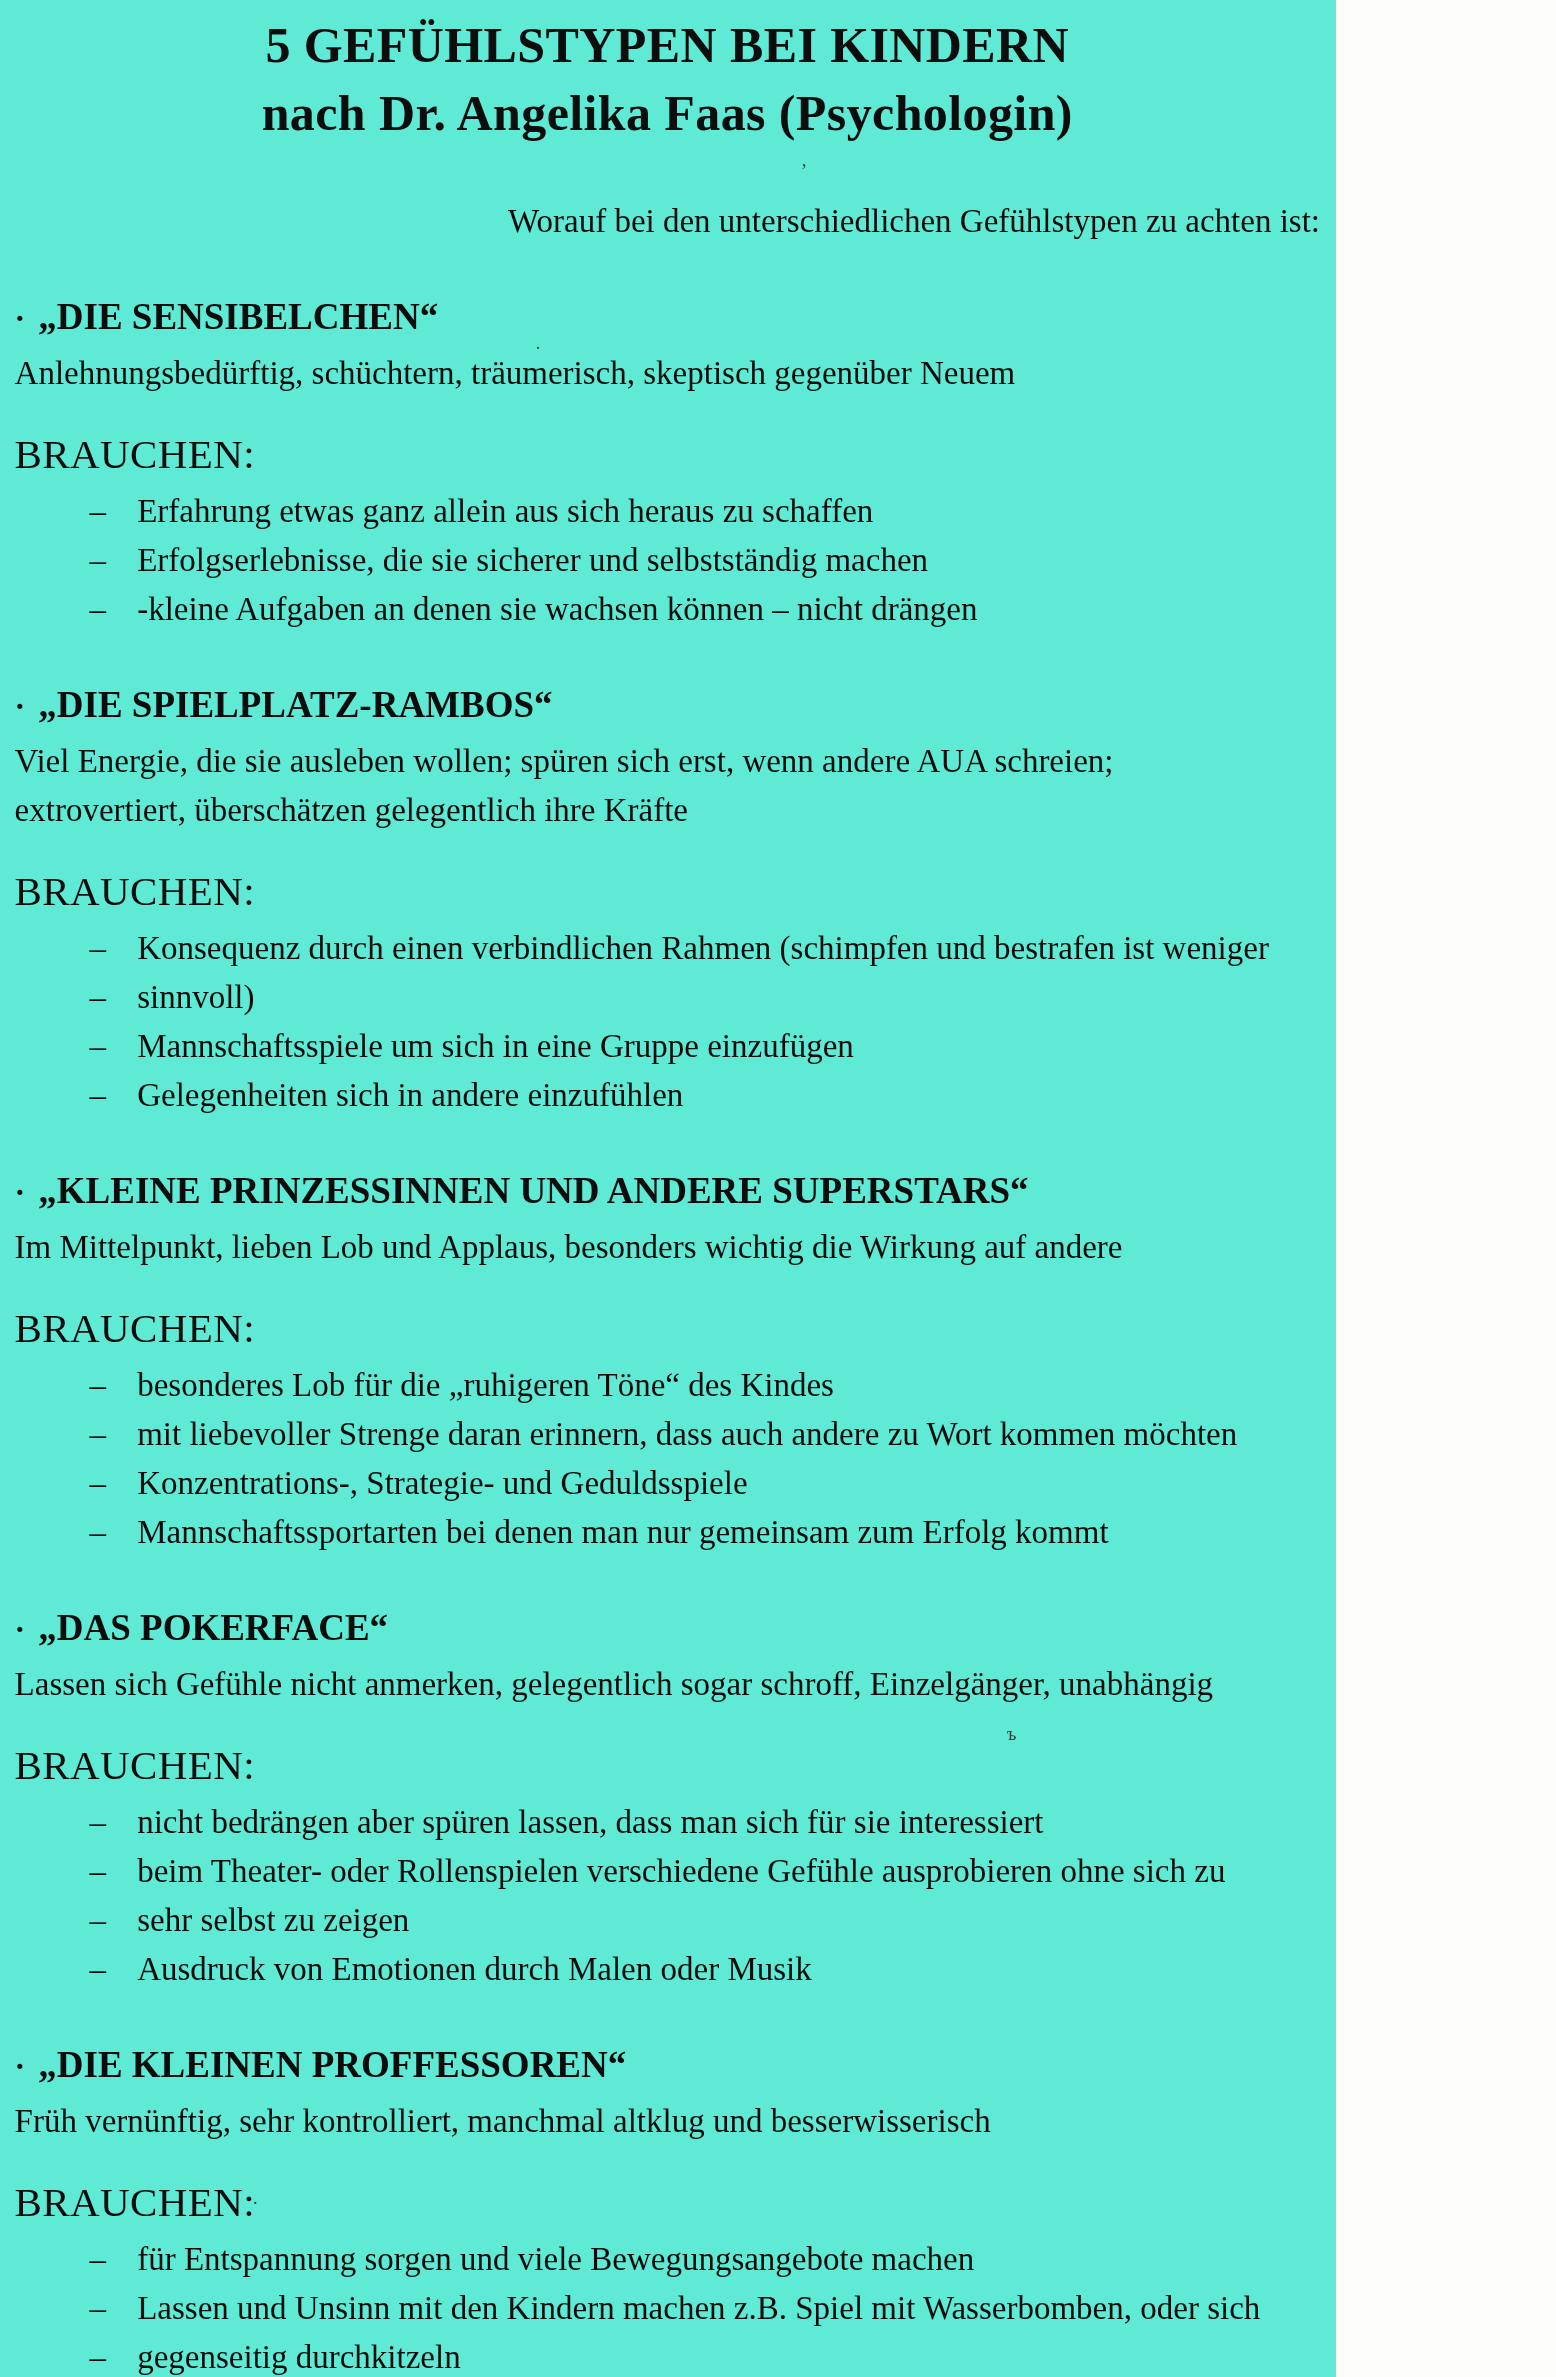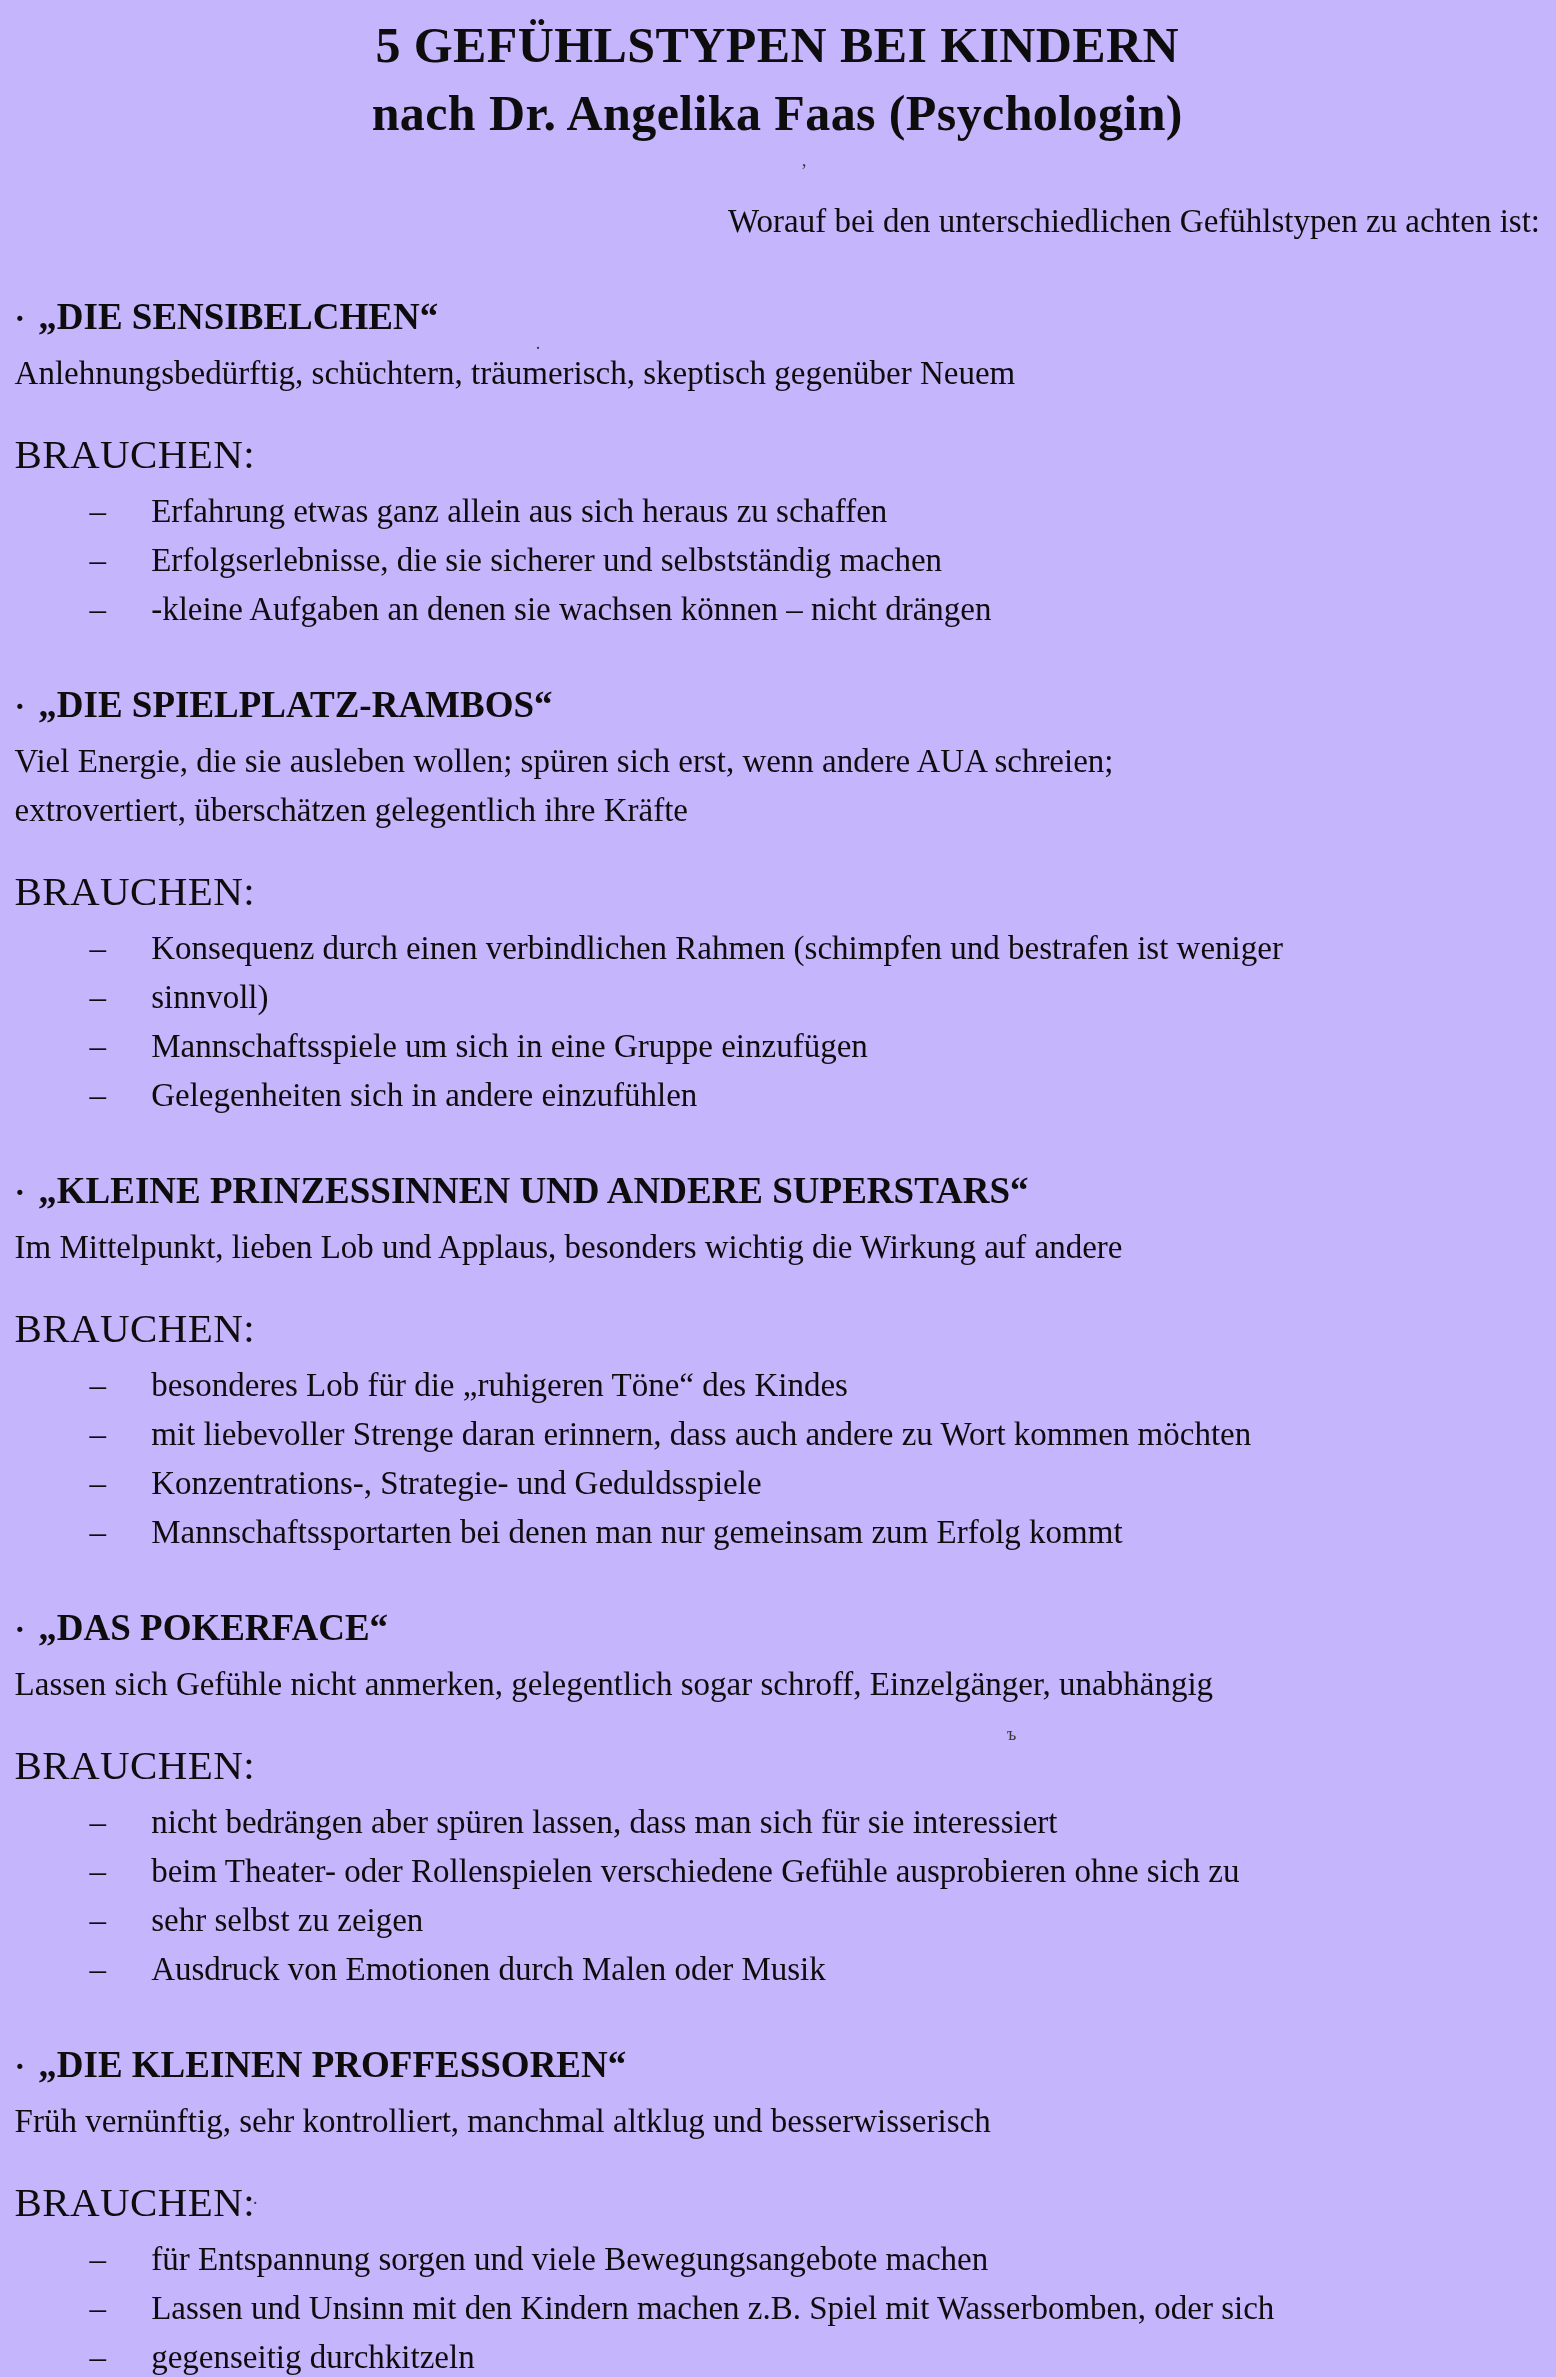--- a/index.html
+++ b/index.html
@@ -3,25 +3,25 @@
 <meta charset="utf-8">
 <style>
   html, body {
     margin: 0;
     padding: 0;
     background: #fdfdfc;
     width: 1556px;
   }
   .page {
     position: relative;
-    width: 1556px;
+    width: 1336px;
     height: 2377px;
     box-sizing: border-box;
     padding: 11.3px 16px 0 14.6px;
-    background: #c4b5fd;
+    background: #5eead4;
     color: #0d0d0d;
     font-family: "Liberation Serif", "DejaVu Serif", serif;
     overflow: hidden;
   }
   .title-block {
     text-align: center;
     margin: 0 auto;
   }
   .title-line {
     display: block;
@@ -70,21 +70,21 @@
     font-size: 33px;
     line-height: 49px;
   }
   ul.needs .dash {
     flex: none;
     width: 27.6px;
     margin-left: 75px;
     text-align: left;
   }
   ul.needs .need-text {
-    margin-left: 34px;
+    margin-left: 20px;
   }
   
   .speck {
     position: absolute;
     color: #3a3a3a;
     font-size: 18px;
     line-height: 18px;
     user-select: none;
   }
 </style>

